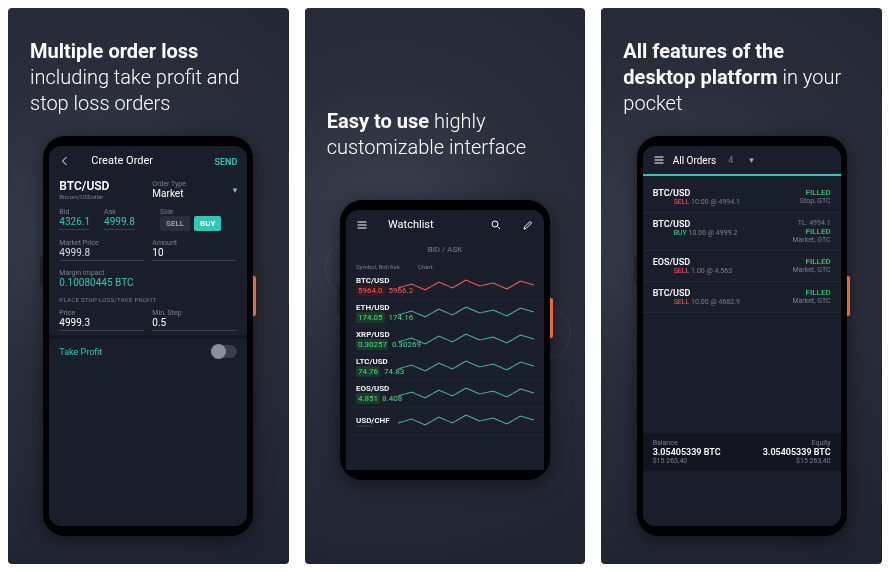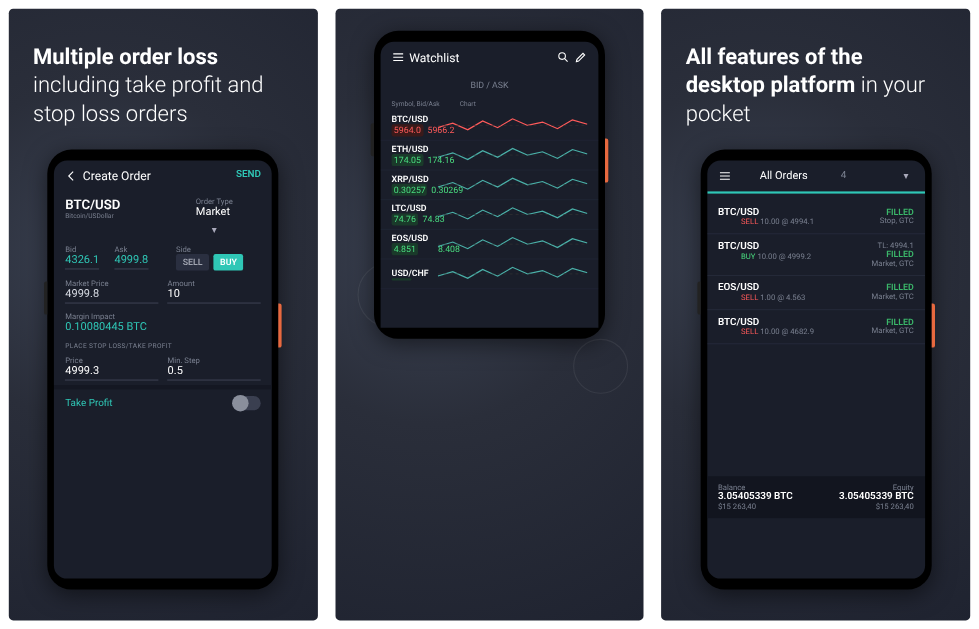--- a/index.html
+++ b/index.html
@@ -60,23 +60,23 @@
     height: 380px;
     overflow: hidden;
     color: #c0c4cc;
     font-size: 9px;
   }
   .panel-2 .phone { margin-top: 20px; }
   .panel-2 .screen { height: 260px; border-radius: 12px 12px 0 0; }
 
   
   .hdr {
-    display: flex; align-items: flex-start;
+    display: flex; align-items: flex-end;
     padding: 8px 10px;
-    gap: 4px;
+    gap: 20px;
     color: #fff;
   }
   .hdr .grow { flex: 1; }
   .hdr .send { color: #2fc7b6; font-weight: 600; font-size: 9px; }
   .icon { display:inline-flex; width:12px; height:12px; }
   .icon svg { width:100%; height:100%; }
 
   
   .pair-row { display:flex; padding: 4px 10px; gap: 8px; }
   .pair-col { flex:1; }
@@ -115,21 +115,21 @@
   .wl-row { display:flex; align-items:center; padding:3px 10px; gap:4px; border-bottom:1px solid #1f2432;}
   .wl-sym { width:34px; color:#fff; font-size:8px; font-weight:600; }
   .wl-bid, .wl-ask { font-size:8px; padding:1px 2px; border-radius:2px; width:32px; text-align:center;}
   .bid-down { background:#3a1a1a; color:#ff5a5a; }
   .bid-up { background:#1a3a2a; color:#4ade80; }
   .ask-down { color:#ff5a5a; }
   .ask-up { color:#4ade80; }
   .wl-chart { flex:1; height:20px; }
 
   
-  .ao-hdr { display:flex; align-items:center; padding:8px 10px; gap:26px; color:#fff; }
+  .ao-hdr { display:flex; align-items:center; padding:8px 10px; gap:8px; color:#fff; }
   .ao-hdr .count { color:#7a8090; font-size:9px; margin-left:4px;}
   .ao-bar { height:2px; background:#2fc7b6; margin:0 0 6px;}
   .ao-item { display:flex; justify-content:space-between; padding:6px 10px; border-bottom:1px solid #242938; }
   .ao-left .sym { color:#fff; font-size:9px; font-weight:600; }
   .ao-left .line2 { font-size:7px;padding-left:21px; }
   .ao-left .side-sell { color:#ff5a5a; }
   .ao-left .side-buy { color:#4ade80; }
   .ao-left .muted { color:#7a8090; }
   .ao-right { text-align:right; }
   .ao-right .status-filled { color:#3bb76a; font-size:8px; font-weight:600;}
@@ -166,21 +166,21 @@
         </span>
         <span style="color:#fff;font-size:11px;">Create Order</span>
         <span class="grow"></span>
         <span class="send">SEND</span>
       </div>
       <div class="pair-row">
         <div class="pair-col">
           <div class="pair-title">BTC/USD</div>
           <div class="pair-sub">Bitcoin/USDollar</div>
         </div>
-        <div class="pair-col" style="display:flex;align-items:center;gap:6px;flex-direction:column;">
+        <div class="pair-col" style="display:flex;align-items:center;gap:20px;">
           <div style="flex:1">
             <div class="lbl">Order Type</div>
             <div class="val" style="color:#fff;">Market</div>
           </div>
           <span class="chev">▾</span>
         </div>
       </div>
       <div class="field-row">
         <div class="field" style="flex:1.2">
           <div style="display:flex;gap:14px;">
@@ -232,20 +232,24 @@
         <span class="tp-label">Take Profit</span>
         <span class="toggle off"></span>
       </div>
     </div>
   </div>
 </div>
 
 <div class="panel panel-2">
   <div class="bg-coin" style="width:60px;height:60px;top:230px;left:20px;"></div>
   <div class="bg-coin" style="width:50px;height:50px;top:300px;right:14px;"></div>
+  <div class="promo">
+    <b>Easy to use</b>
+    <span class="light">highly customizable interface</span>
+  </div>
   <div class="phone">
     <div class="phone-left-btn"></div>
       <div class="phone-right-btn"></div>
     <div class="screen">
       <div class="hdr">
         <span class="icon">
           <svg viewBox="0 0 24 24" stroke="#fff" stroke-width="2">
               <path d="M3 6h18M3 12h18M3 18h18"></path>
             </svg>
         </span>
@@ -319,21 +323,21 @@
               </div>
             </div>
             <div class="wl-chart"><svg viewBox="0 0 100 20" preserveAspectRatio="none" style="width:100%;height:100%;">
                 <path d="M0 12 L10 8 L20 14 L30 6 L40 12 L50 4 L60 10 L70 7 L80 13 L90 5 L100 9" stroke="#4ab0a8" stroke-width="1" fill="none"></path>
                 <line x1="0" y1="10" x2="100" y2="10" stroke="#333" stroke-width="0.5" stroke-dasharray="2 2"></line>
               </svg></div>
           </div>
           <div class="wl-row">
             <div style="width:38px;">
               <div class="wl-sym">EOS/USD</div>
-              <div style="display:flex;gap:16px;">
+              <div style="display:flex;gap:0;">
                 <span class="wl-bid bid-up">4.851</span>
                 <span class="wl-ask ask-up">8.408</span>
               </div>
             </div>
             <div class="wl-chart"><svg viewBox="0 0 100 20" preserveAspectRatio="none" style="width:100%;height:100%;">
                 <path d="M0 12 L10 8 L20 14 L30 6 L40 12 L50 4 L60 10 L70 7 L80 13 L90 5 L100 9" stroke="#4ab0a8" stroke-width="1" fill="none"></path>
                 <line x1="0" y1="10" x2="100" y2="10" stroke="#333" stroke-width="0.5" stroke-dasharray="2 2"></line>
               </svg></div>
           </div>
           <div class="wl-row">

